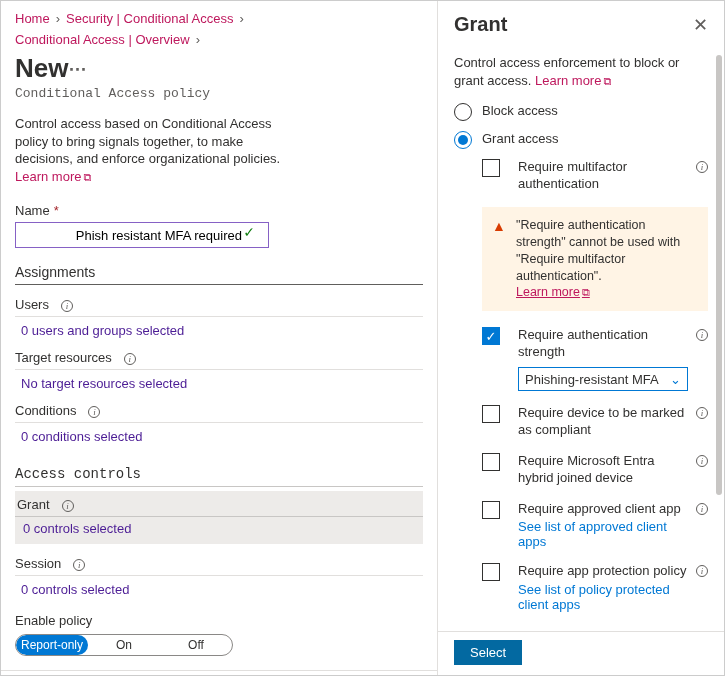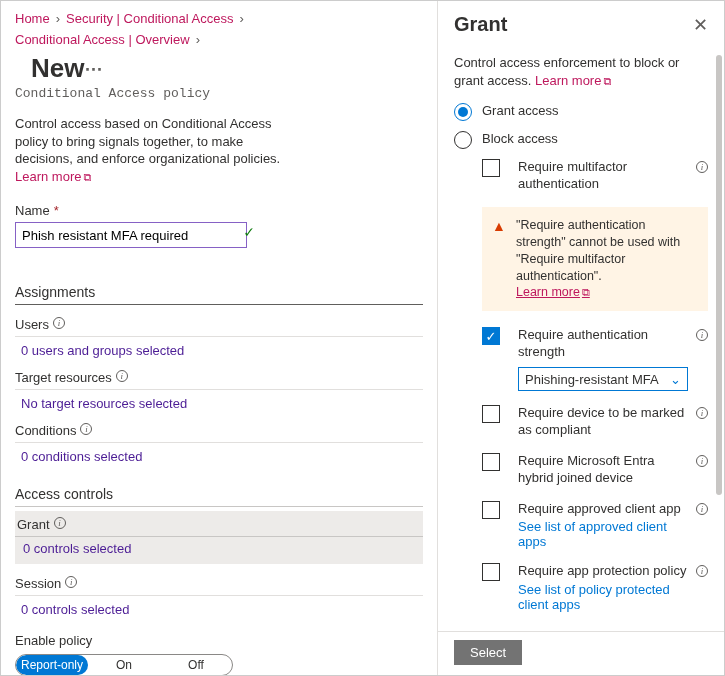--- a/index.html
+++ b/index.html
@@ -3,44 +3,44 @@
 <meta charset="utf-8">
 <style>
   * { box-sizing: border-box; margin:0; padding:0; font-family: "Segoe UI", Arial, sans-serif; }
   body { width:725px; height:676px; overflow:hidden; background:#fff; color:#323130; border:1px solid #ccc;}
   a, .link { color:#be185d; text-decoration:none; cursor:pointer; }
   .main { display:flex; height:100%; }
   .left { width:447px; padding:10px 14px 0 14px; position:relative; display:flex; flex-direction:column;}
   .right { flex:1; border-left:1px solid #e1dfdd; display:flex; flex-direction:column; position:relative;}
   .breadcrumb { font-size:13px; display:flex; gap:6px; flex-wrap:wrap; align-items:center;}
   .breadcrumb .sep { color:#605e5c; }
-  h1 { font-size:26px; font-weight:600; margin-top:6px; display:flex; align-items:center; gap:0;margin-left:16px;}
+  h1 { font-size:26px; font-weight:600; margin-top:6px; display:flex; align-items:center; gap:0;}
   .ellipsis { color:#605e5c; font-size:18px; line-height:10px;}
   .subtitle { font-size:13px; color:#605e5c; margin-top:2px;font-family:Liberation Mono, monospace; }
   .desc { font-size:13px; margin-top:14px; line-height:1.35; max-width:280px;}
   .section-label { font-size:13px; margin-top:18px; display:flex; align-items:center; gap:4px;}
   .req { color:#a4262c; }
-  .name-input { margin-top:4px; width:232px; height:26px; border:1px solid #8661c5; padding:2px 26px 2px 6px; font-size:13px; position:relative;}
+  .name-input { margin-top:4px; width:254px; height:26px; border:1px solid #8661c5; padding:2px 26px 2px 6px; font-size:13px; position:relative;text-align:right;}
   .name-wrap { position:relative; width:246px; }
   .check { position:absolute; right:6px; top:6px; color:#107c10; font-size:14px;}
-  .group-head { font-size:14px; margin-top:36px; border-bottom:1px solid #605e5c; padding-bottom:4px;}
+  .group-head { font-size:14px; margin-top:16px; border-bottom:1px solid #605e5c; padding-bottom:4px;}
   .group-head.thin { border-bottom:1px solid #c8c6c4;}
-  .row-label { font-size:13px; margin-top:12px; display:flex; align-items:flex-start; gap:4px; border-bottom:1px solid #e1dfdd; padding-bottom:4px;}
+  .row-label { font-size:13px; margin-top:12px; display:flex; align-items:flex-end; gap:12px; border-bottom:1px solid #e1dfdd; padding-bottom:4px;}
   .row-link { font-size:13px; color:#4c1d95; margin-top:6px; padding-left:6px;}
   .grant-row { background:#edebe9; margin-top:4px; padding:6px 0 2px 0;}
   .grant-row .row-label{ margin-top:0; border-bottom:1px solid #c8c6c4; padding:0 0 4px 2px;}
   .grant-row .row-link{ padding:4px 0 6px 8px; margin-top:0;}
   .info-icon { width:12px; height:12px; border:1px solid #605e5c; border-radius:50%; display:inline-flex; align-items:center; justify-content:center; font-size:9px; color:#605e5c; font-style:italic; font-family:Georgia,serif;}
   .bottom { margin-top:auto; padding-bottom:0;}
   .enable-label{ font-size:13px; margin-top:16px; margin-bottom:6px;}
   .toggle3 { display:flex; width:218px; border:1px solid #8a8886; border-radius:14px; overflow:hidden; height:22px; font-size:12px;text-align:right;}
   .toggle3 > div { flex:1; display:flex; align-items:center; justify-content:center; cursor:pointer;}
   .toggle3 .active{ background:#0078d4; color:#fff; border-radius:12px;}
   .create-bar { border-top:1px solid #e1dfdd; margin:14px -14px 0 -14px; padding:8px 14px 10px 14px;}
-  .btn-primary { background:#737373; color:#fff; border:none; padding:5px 16px; font-size:13px; cursor:pointer;}
+  .btn-primary { background:#0369a1; color:#fff; border:none; padding:5px 16px; font-size:13px; cursor:pointer;}
   
   .r-head { display:flex; justify-content:space-between; align-items:center; padding:12px 16px 4px 16px;}
   .r-head h2 { font-size:20px; font-weight:600;}
   .close-x { font-size:18px; color:#605e5c; cursor:pointer; font-weight:300;}
   .r-body { padding:6px 16px 0 16px; overflow-y:auto; flex:1; position:relative; font-size:13px;}
   .r-desc { margin:8px 0 14px 0; line-height:1.35;}
   .radio-row, .check-row { display:flex; align-items:flex-start; gap:10px; margin-bottom:10px;}
   .radio { width:18px; height:18px; border:1px solid #323130; border-radius:50%; display:flex; align-items:center; justify-content:center; flex-shrink:0;}
   .radio.sel { border-color:#0078d4;}
   .radio.sel::after { content:""; width:10px; height:10px; background:#0078d4; border-radius:50%;}
@@ -112,21 +112,21 @@
         <span class="info-icon">i</span>
     </div>
     <div class="row-link">No target resources selected</div>
 
     <div class="row-label">
       <span>Conditions</span> 
         <span class="info-icon">i</span>
     </div>
     <div class="row-link">0 conditions selected</div>
 
-    <div class="group-head thin" style="margin-top:22px;">Access controls</div>
+    <div class="group-head thin" style="margin-top:22px;font-family:Liberation Mono, monospace;">Access controls</div>
 
     <div class="grant-row">
       <div class="row-label">
         <span>Grant</span> 
           <span class="info-icon">i</span>
       </div>
       <div class="row-link">0 controls selected</div>
     </div>
 
     <div class="row-label">
@@ -155,26 +155,26 @@
     </div>
     <div class="r-body">
       <div class="r-desc">
         <span>Control access enforcement to block or grant access.</span>
         <a class="link">
           <span>Learn more</span><span class="ext-icon">⧉</span>
         </a>
       </div>
 
       <div class="radio-row">
+        <span class="radio"></span>
+        <span class="opt-text">Block access</span>
+      </div>
+      <div class="radio-row">
         <span class="radio sel"></span>
         <span class="opt-text">Grant access</span>
-      </div>
-      <div class="radio-row">
-        <span class="radio"></span>
-        <span class="opt-text">Block access</span>
       </div>
 
       <div class="opt-block">
         <div class="opt-row">
           <span class="cbox"></span>
           <span class="opt-text">Require multifactor authentication</span>
           <span class="info-icon">i</span>
         </div>
 
         <div class="warn-box">

